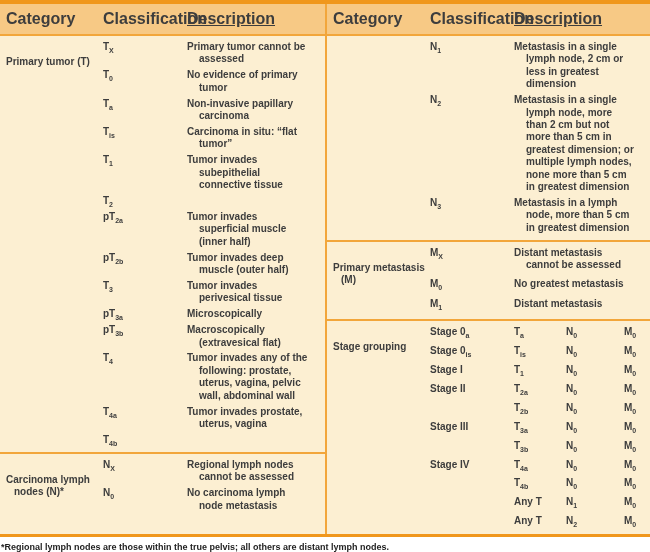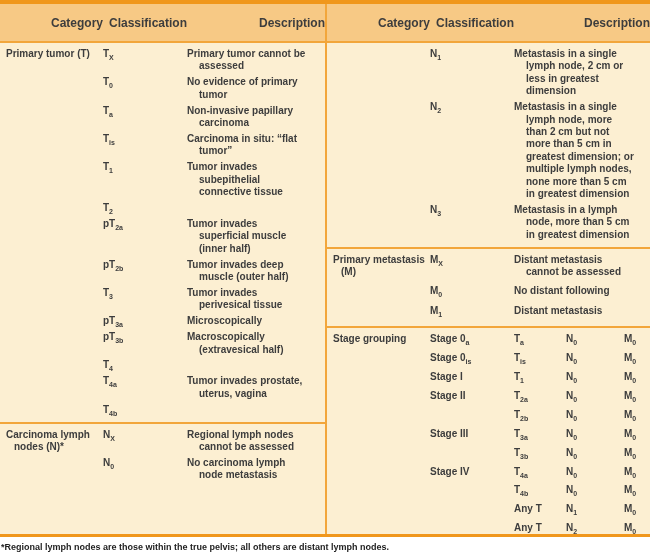--- a/index.html
+++ b/index.html
@@ -11,36 +11,35 @@
   .tnm-table {
     width: 650px; height: 537px; box-sizing: border-box;
     background: #FCEFD2;
     border-top: 4px solid #F0971C;
     border-bottom: 3px solid #F0971C;
     display: flex;
   }
   .half { width: 325px; box-sizing: border-box; overflow: hidden; }
   .half.right { border-left: 2px solid #F2A63B; }
   .header-row {
-    height: 39px; background: #F7C985; border-bottom: 2px solid #F2A63B;
+    height: 32px; background: #F7C985; border-bottom: 2px solid #F2A63B;
     display: flex; align-items: center;
-    font-size: 12px; font-weight: bold; color: #3D3D3D;
+    font-size: 16px; font-weight: bold; color: #3D3D3D;
     box-sizing: border-box;
-    text-align: right;
   }
   .col-cat  { width: 103px; padding-left: 6px;  box-sizing: border-box; }
   .col-cls  { width: 84px;  box-sizing: border-box; }
-  .col-desc { flex: 1; box-sizing: border-box; }
+  .col-desc { flex: 1; box-sizing: border-box; text-decoration: underline; }
 
   .sections { font-size: 10px; font-weight: bold; color: #3D3D3D; line-height: 12.4px; }
   .section { display: flex; padding: 5px 0 2px 0; }
   .section + .section { border-top: 2px solid #F2A63B; }
   .sec-cat {
     width: 103px; box-sizing: border-box;
-    padding-left: 14px; text-indent: -8px; padding-right: 2px;
+    padding-left: 14px; text-indent: -8px; padding-right: 2px; margin-top: 15px;
   }
   .sec-rows { flex: 1; }
   .row { display: flex; margin-bottom: 3.5px; }
   .row-cls { width: 84px; box-sizing: border-box; }
   .row-desc {
     flex: 1; box-sizing: border-box;
     padding-left: 12px; text-indent: -12px; padding-right: 15px;
   }
   .row.stage { margin-bottom: 6.5px; }
   .cell-t { width: 52px; box-sizing: border-box; }
@@ -102,24 +101,25 @@
               <div class="row">
                 <div class="row-cls">T<sub class="sub">3</sub></div>
                 <div class="row-desc">Tumor invades perivesical tissue</div>
               </div>
               <div class="row">
                 <div class="row-cls">pT<sub class="sub">3a</sub></div>
                 <div class="row-desc">Microscopically</div>
               </div>
               <div class="row">
                 <div class="row-cls">pT<sub class="sub">3b</sub></div>
-                <div class="row-desc">Macroscopically (extravesical half)</div>
+                <div class="row-desc">Macroscopically (extravesical flat)</div>
               </div>
               <div class="row">
                 <div class="row-cls">T<sub class="sub">4</sub></div>
+                <div class="row-desc">Tumor invades any of the following: prostate, uterus, vagina, pelvic wall, abdominal wall</div>
               </div>
               <div class="row">
                 <div class="row-cls">T<sub class="sub">4a</sub></div>
                 <div class="row-desc">Tumor invades prostate, uterus, vagina</div>
               </div>
               <div class="row">
                 <div class="row-cls">T<sub class="sub">4b</sub></div>
               </div>
             </div>
           </div>
@@ -164,21 +164,21 @@
           </div>
           <div class="section">
             <div class="sec-cat">Primary metastasis (M)</div>
             <div class="sec-rows">
               <div class="row">
                 <div class="row-cls">M<sub class="sub">X</sub></div>
                 <div class="row-desc">Distant metastasis cannot be assessed</div>
               </div>
               <div class="row">
                 <div class="row-cls">M<sub class="sub">0</sub></div>
-                <div class="row-desc">No distant following</div>
+                <div class="row-desc">No greatest metastasis</div>
               </div>
               <div class="row">
                 <div class="row-cls">M<sub class="sub">1</sub></div>
                 <div class="row-desc">Distant metastasis</div>
               </div>
             </div>
           </div>
           <div class="section">
             <div class="sec-cat">Stage grouping</div>
             <div class="sec-rows">

